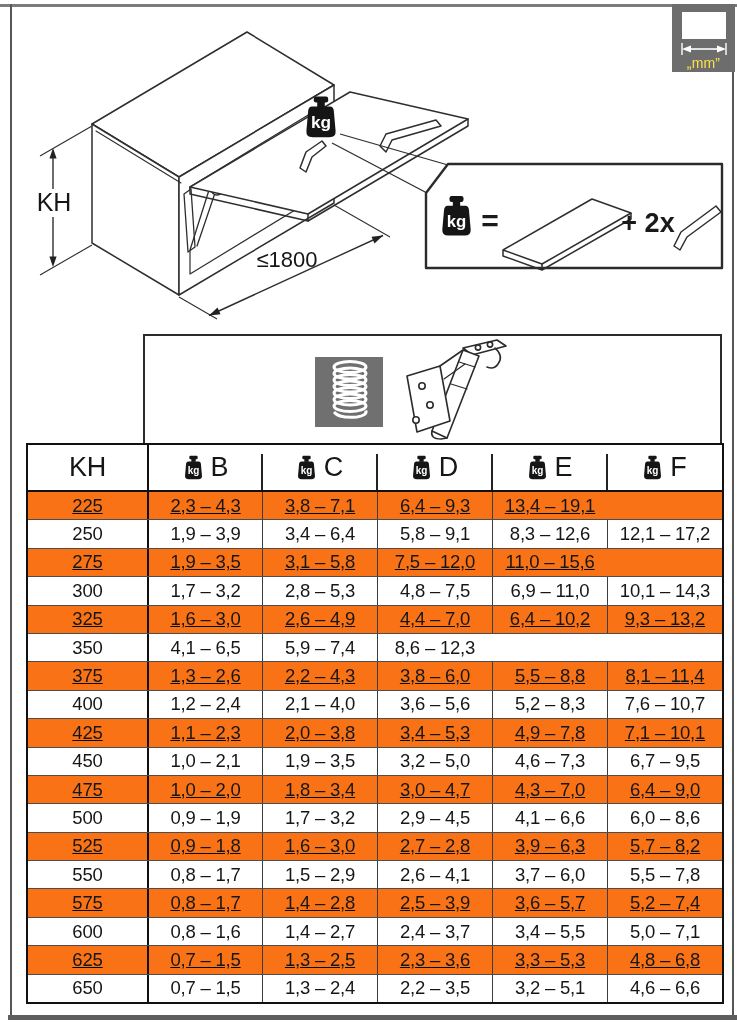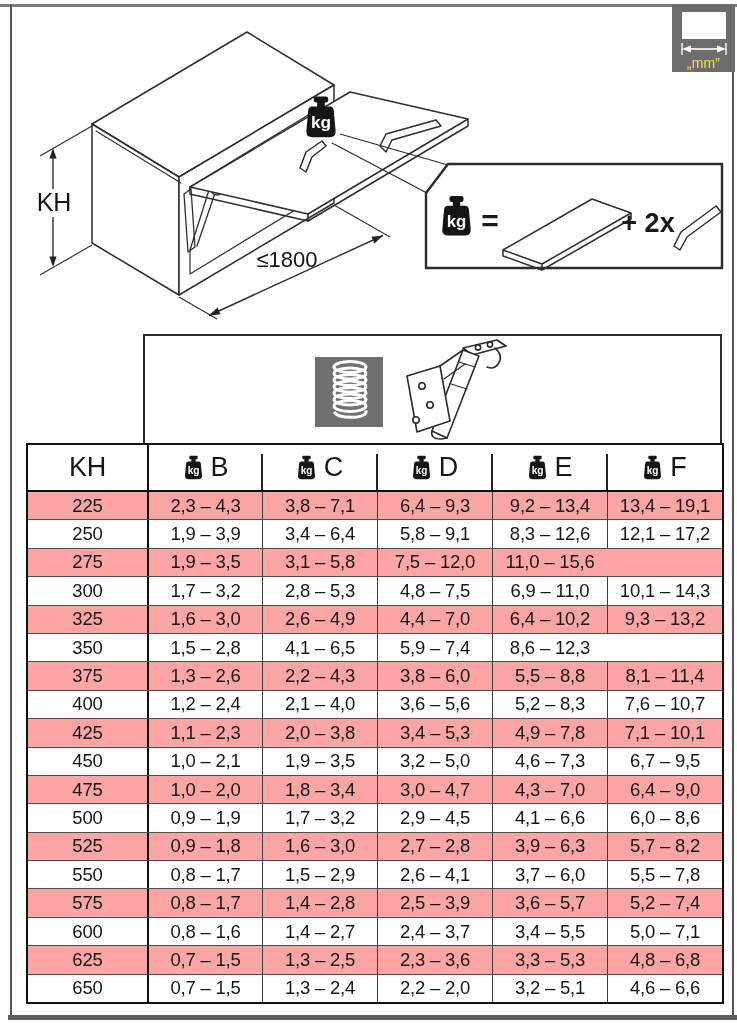--- a/index.html
+++ b/index.html
@@ -33,21 +33,21 @@
   .tbody .td { border-left:1.6px solid #3d3d3d; }
   .tbody .td:first-child { border-left:none; }
   .tbody .td:nth-child(2) { border-left:2.2px solid #111; }
   .thead .td { font-size:27px; }
   .thead .td:nth-child(2) { border-left:2.4px solid #111; }
   .thead .td:nth-child(n+3)::before { content:""; position:absolute; left:-1px; top:9px; bottom:0;
         width:1.8px; background:#222; }
   .kg-ico { width:21px; height:25px; margin-right:7px; flex:0 0 auto; }
   .tbody .tr { border-top:1.2px solid #4d4d4d; }
   .tbody .tr:first-child { border-top:none; }
-  .tbody .tr.alt { background:#fca5a5; }
+  .tbody .tr.alt { background:#f97316;text-decoration:underline; }
   .tbody { display:flex; flex-direction:column; flex:1 1 auto; min-height:0; }
 </style>
 </head>
 <body>
 
 <div class="page">
 
   <div class="top-rule"></div>
   <div class="left-rule"></div>
   <div class="right-rule"></div>
@@ -208,21 +208,20 @@
           </svg>
         <span>F</span>
       </div>
     </div>
     <div class="tbody">
         <div class="tr alt">
           <div class="td">225</div>
           <div class="td">2,3 – 4,3</div>
           <div class="td">3,8 – 7,1</div>
           <div class="td">6,4 – 9,3</div>
-          <div class="td">9,2 – 13,4</div>
           <div class="td">13,4 – 19,1</div>
         </div>
         <div class="tr">
           <div class="td">250</div>
           <div class="td">1,9 – 3,9</div>
           <div class="td">3,4 – 6,4</div>
           <div class="td">5,8 – 9,1</div>
           <div class="td">8,3 – 12,6</div>
           <div class="td">12,1 – 17,2</div>
         </div>
@@ -244,21 +243,20 @@
         <div class="tr alt">
           <div class="td">325</div>
           <div class="td">1,6 – 3,0</div>
           <div class="td">2,6 – 4,9</div>
           <div class="td">4,4 – 7,0</div>
           <div class="td">6,4 – 10,2</div>
           <div class="td">9,3 – 13,2</div>
         </div>
         <div class="tr">
           <div class="td">350</div>
-          <div class="td">1,5 – 2,8</div>
           <div class="td">4,1 – 6,5</div>
           <div class="td">5,9 – 7,4</div>
           <div class="td">8,6 – 12,3</div>
         </div>
         <div class="tr alt">
           <div class="td">375</div>
           <div class="td">1,3 – 2,6</div>
           <div class="td">2,2 – 4,3</div>
           <div class="td">3,8 – 6,0</div>
           <div class="td">5,5 – 8,8</div>
@@ -341,20 +339,20 @@
           <div class="td">0,7 – 1,5</div>
           <div class="td">1,3 – 2,5</div>
           <div class="td">2,3 – 3,6</div>
           <div class="td">3,3 – 5,3</div>
           <div class="td">4,8 – 6,8</div>
         </div>
         <div class="tr">
           <div class="td">650</div>
           <div class="td">0,7 – 1,5</div>
           <div class="td">1,3 – 2,4</div>
-          <div class="td">2,2 – 2,0</div>
+          <div class="td">2,2 – 3,5</div>
           <div class="td">3,2 – 5,1</div>
           <div class="td">4,6 – 6,6</div>
         </div>
       </div>
   </div>
 
 </div>
 
 </body></html>

